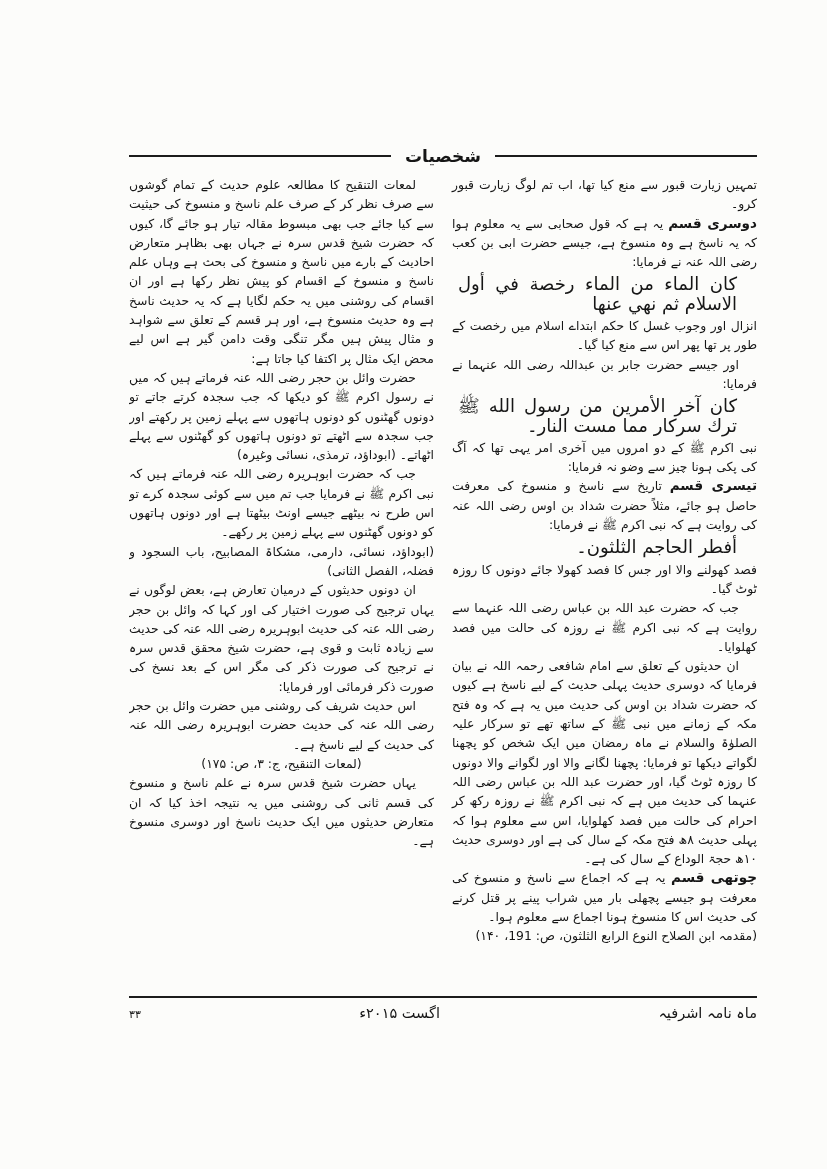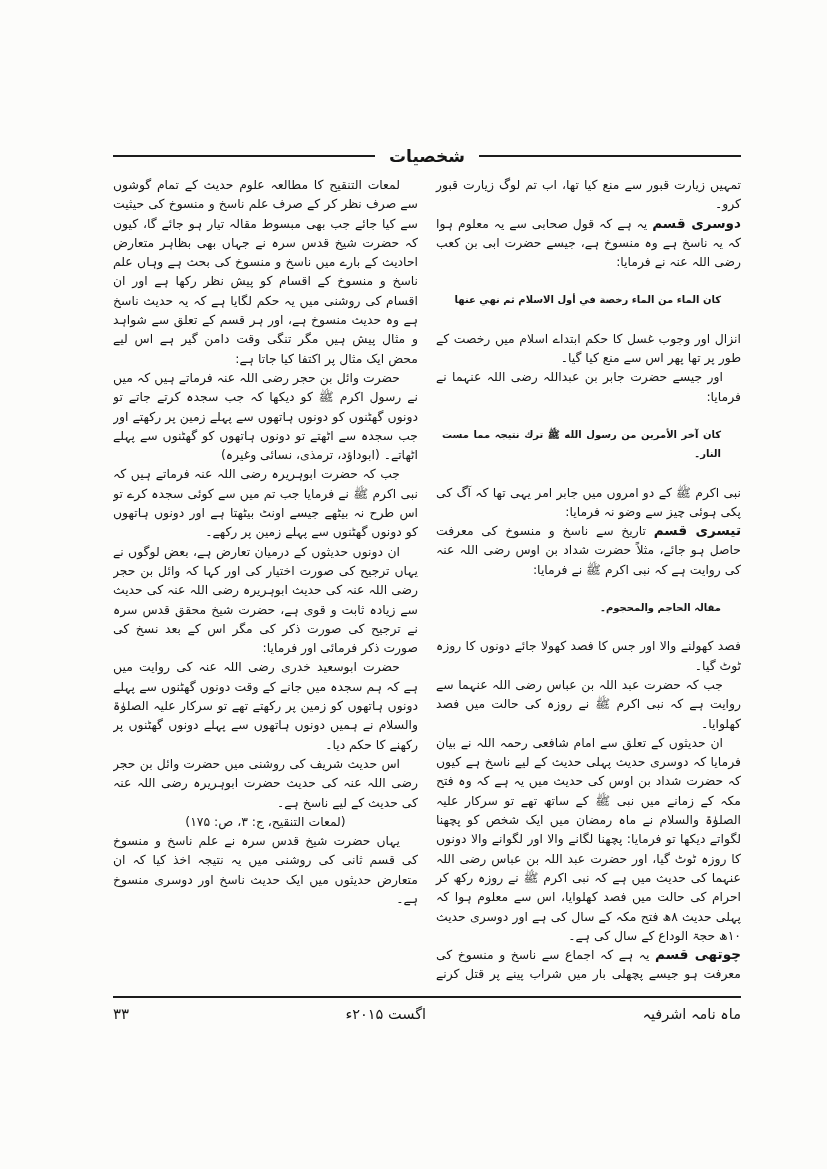--- a/index.html
+++ b/index.html
@@ -8,21 +8,21 @@
   body {
     width: 827px; height: 1169px;
     background: #fcfcfa;
     color: #161616;
     font-family: "DejaVu Sans", "Liberation Sans", sans-serif;
     position: relative;
     overflow: hidden;
   }
   .page {
     position: absolute;
-    left: 113px; top: 146px;
+    left: 129px; top: 146px;
     width: 628px;
     direction: rtl;
   }
   .header {
     display: flex;
     align-items: center;
     gap: 10px;
     margin-bottom: 9px;
   }
   .header .rule {
@@ -57,39 +57,39 @@
   .col p.noindent { text-indent: 0; }
   .sec-heading {
     font-weight: bold;
     font-size: 13.6px;
     margin-left: 0;
   }
   .arabic {
     text-indent: 0 !important;
     padding-right: 20px;
     padding-left: 6px;
-    margin: 19px 0 !important;
-    font-weight: 700;
-    font-size: 10px;
+    margin: 3px 0 !important;
+    font-weight: 400;
+    font-size: 18px;
   }
   .cite-left {
     text-indent: 0 !important;
     text-align: center;
   }
   .footer {
     display: flex;
     direction: ltr;
     justify-content: space-between;
     align-items: baseline;
     border-top: 2px solid #1c1c1c;
     margin-top: 9px;
     padding-top: 7px;
     font-size: 14.5px;
   }
-  .footer .page-number { font-size: 15px; }
+  .footer .page-number { font-size: 11px; }
   .footer .magazine { font-weight: normal; }
 </style>
 </head>
 <body>
 
 <div class="page">
 
   <div class="header">
     <span class="rule"></span>
     <span class="header-title">شخصیات</span>
@@ -97,37 +97,37 @@
   </div>
 
   <div class="columns">
 
     <div class="col">
       <p class="noindent">تمہیں زیارت قبور سے منع کیا تھا، اب تم لوگ زیارت قبور کرو۔</p>
       <p class="noindent"><b class="sec-heading">دوسری قسم</b><span> یہ ہے کہ قول صحابی سے یہ معلوم ہوا کہ یہ ناسخ ہے وہ منسوخ ہے، جیسے حضرت ابی بن کعب رضی اللہ عنہ نے فرمایا:</span></p>
       <p class="arabic">كان الماء من الماء رخصة في أول الاسلام ثم نهي عنها</p>
       <p class="noindent">انزال اور وجوب غسل کا حکم ابتداے اسلام میں رخصت کے طور پر تھا پھر اس سے منع کیا گیا۔</p>
       <p>اور جیسے حضرت جابر بن عبداللہ رضی اللہ عنہما نے فرمایا:</p>
-      <p class="arabic">كان آخر الأمرين من رسول الله ﷺ ترك نتیجہ مما مست النار۔</p>
-      <p class="noindent">نبی اکرم ﷺ کے دو امروں میں جابر امر یہی تھا کہ آگ کی پکی ہوئی چیز سے وضو نہ فرمایا:</p>
+      <p class="arabic">كان آخر الأمرين من رسول الله ﷺ ترك سرکار مما مست النار۔</p>
+      <p class="noindent">نبی اکرم ﷺ کے دو امروں میں آخری امر یہی تھا کہ آگ کی پکی ہونا چیز سے وضو نہ فرمایا:</p>
       <p class="noindent"><b class="sec-heading">تیسری قسم</b><span> تاریخ سے ناسخ و منسوخ کی معرفت حاصل ہو جائے، مثلاً حضرت شداد بن اوس رضی اللہ عنہ کی روایت ہے کہ نبی اکرم ﷺ نے فرمایا:</span></p>
-      <p class="arabic">مقالہ الحاجم والمحجوم۔</p>
+      <p class="arabic">أفطر الحاجم الثلثون۔</p>
       <p class="noindent">فصد کھولنے والا اور جس کا فصد کھولا جائے دونوں کا روزہ ٹوٹ گیا۔</p>
       <p>جب کہ حضرت عبد اللہ بن عباس رضی اللہ عنہما سے روایت ہے کہ نبی اکرم ﷺ نے روزہ کی حالت میں فصد کھلوایا۔</p>
       <p>ان حدیثوں کے تعلق سے امام شافعی رحمہ اللہ نے بیان فرمایا کہ دوسری حدیث پہلی حدیث کے لیے ناسخ ہے کیوں کہ حضرت شداد بن اوس کی حدیث میں یہ ہے کہ وہ فتح مکہ کے زمانے میں نبی ﷺ کے ساتھ تھے تو سرکار علیہ الصلوٰۃ والسلام نے ماہ رمضان میں ایک شخص کو پچھنا لگواتے دیکھا تو فرمایا: پچھنا لگانے والا اور لگوانے والا دونوں کا روزہ ٹوٹ گیا، اور حضرت عبد اللہ بن عباس رضی اللہ عنہما کی حدیث میں ہے کہ نبی اکرم ﷺ نے روزہ رکھ کر احرام کی حالت میں فصد کھلوایا، اس سے معلوم ہوا کہ پہلی حدیث ۸ھ فتح مکہ کے سال کی ہے اور دوسری حدیث ۱۰ھ حجۃ الوداع کے سال کی ہے۔</p>
       <p class="noindent"><b class="sec-heading">چوتھی قسم</b><span> یہ ہے کہ اجماع سے ناسخ و منسوخ کی معرفت ہو جیسے پچھلی بار میں شراب پینے پر قتل کرنے کی حدیث اس کا منسوخ ہونا اجماع سے معلوم ہوا۔</span></p>
       <p class="noindent">(مقدمہ ابن الصلاح النوع الرابع الثلثون، ص: 191، ۱۴۰)</p>
     </div>
 
     <div class="col">
       <p>لمعات التنقیح کا مطالعہ علوم حدیث کے تمام گوشوں سے صرف نظر کر کے صرف علم ناسخ و منسوخ کی حیثیت سے کیا جائے جب بھی مبسوط مقالہ تیار ہو جائے گا، کیوں کہ حضرت شیخ قدس سرہ نے جہاں بھی بظاہر متعارض احادیث کے بارے میں ناسخ و منسوخ کی بحث ہے وہاں علم ناسخ و منسوخ کے اقسام کو پیش نظر رکھا ہے اور ان اقسام کی روشنی میں یہ حکم لگایا ہے کہ یہ حدیث ناسخ ہے وہ حدیث منسوخ ہے، اور ہر قسم کے تعلق سے شواہد و مثال پیش ہیں مگر تنگی وقت دامن گیر ہے اس لیے محض ایک مثال پر اکتفا کیا جاتا ہے:</p>
       <p>حضرت وائل بن حجر رضی اللہ عنہ فرماتے ہیں کہ میں نے رسول اکرم ﷺ کو دیکھا کہ جب سجدہ کرتے جاتے تو دونوں گھٹنوں کو دونوں ہاتھوں سے پہلے زمین پر رکھتے اور جب سجدہ سے اٹھتے تو دونوں ہاتھوں کو گھٹنوں سے پہلے اٹھاتے۔ (ابوداؤد، ترمذی، نسائی وغیرہ)</p>
       <p>جب کہ حضرت ابوہریرہ رضی اللہ عنہ فرماتے ہیں کہ نبی اکرم ﷺ نے فرمایا جب تم میں سے کوئی سجدہ کرے تو اس طرح نہ بیٹھے جیسے اونٹ بیٹھتا ہے اور دونوں ہاتھوں کو دونوں گھٹنوں سے پہلے زمین پر رکھے۔</p>
+      <p class="noindent">(ابوداؤد، نسائی، دارمی، مشکاۃ المصابیح، باب السجود و فضلہ، الفصل الثانی)</p>
       <p>ان دونوں حدیثوں کے درمیان تعارض ہے، بعض لوگوں نے یہاں ترجیح کی صورت اختیار کی اور کہا کہ وائل بن حجر رضی اللہ عنہ کی حدیث ابوہریرہ رضی اللہ عنہ کی حدیث سے زیادہ ثابت و قوی ہے، حضرت شیخ محقق قدس سرہ نے ترجیح کی صورت ذکر کی مگر اس کے بعد نسخ کی صورت ذکر فرمائی اور فرمایا:</p>
-      <p>حضرت ابوسعید خدری رضی اللہ عنہ کی روایت میں ہے کہ ہم سجدہ میں جانے کے وقت دونوں گھٹنوں سے پہلے دونوں ہاتھوں کو زمین پر رکھتے تھے تو سرکار علیہ الصلوٰۃ والسلام نے ہمیں دونوں ہاتھوں سے پہلے دونوں گھٹنوں پر رکھنے کا حکم دیا۔</p>
       <p>اس حدیث شریف کی روشنی میں حضرت وائل بن حجر رضی اللہ عنہ کی حدیث حضرت ابوہریرہ رضی اللہ عنہ کی حدیث کے لیے ناسخ ہے۔</p>
       <p class="cite-left">(لمعات التنقیح، ج: ۳، ص: ۱۷۵)</p>
       <p>یہاں حضرت شیخ قدس سرہ نے علم ناسخ و منسوخ کی قسم ثانی کی روشنی میں یہ نتیجہ اخذ کیا کہ ان متعارض حدیثوں میں ایک حدیث ناسخ اور دوسری منسوخ ہے۔</p>
     </div>
 
   </div>
 
   <div class="footer">
     <span class="page-number">۳۳</span>
     <span class="date">اگست ۲۰۱۵ء</span>

